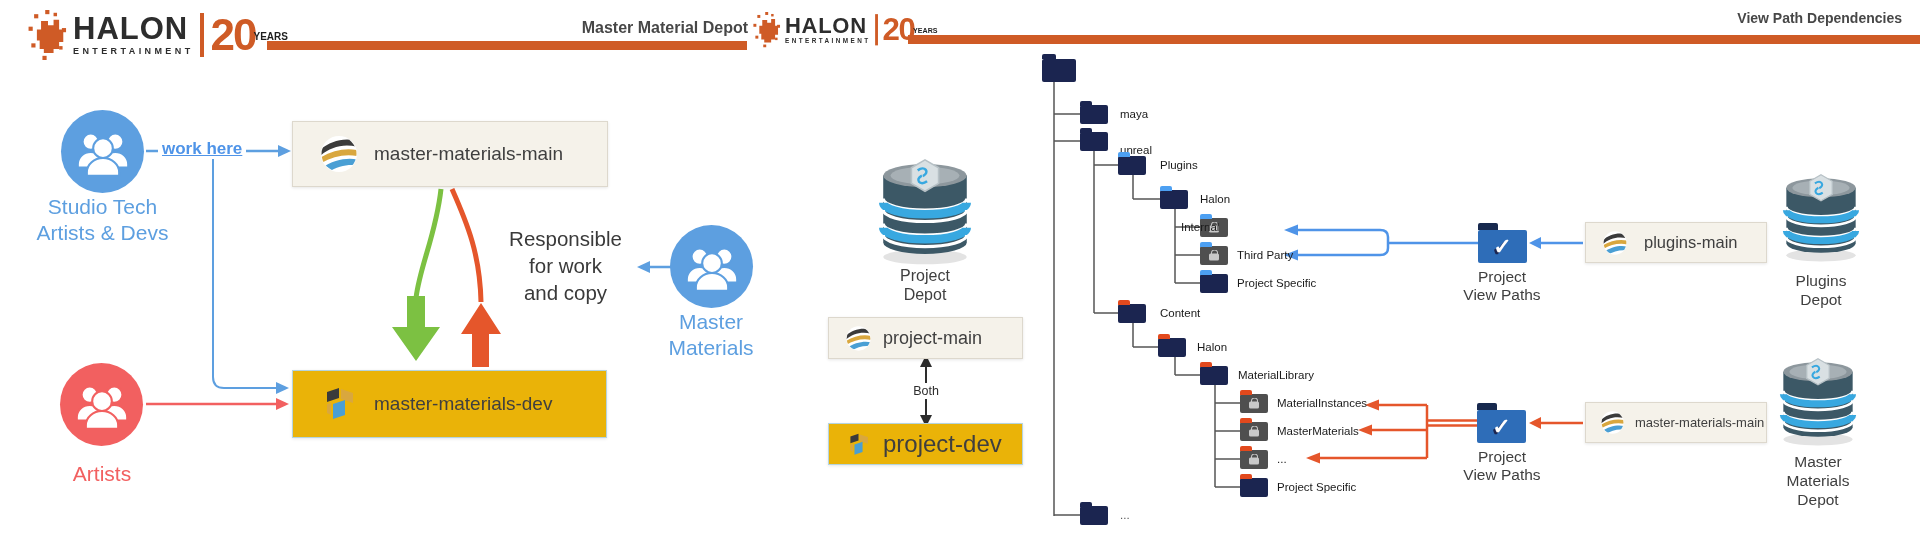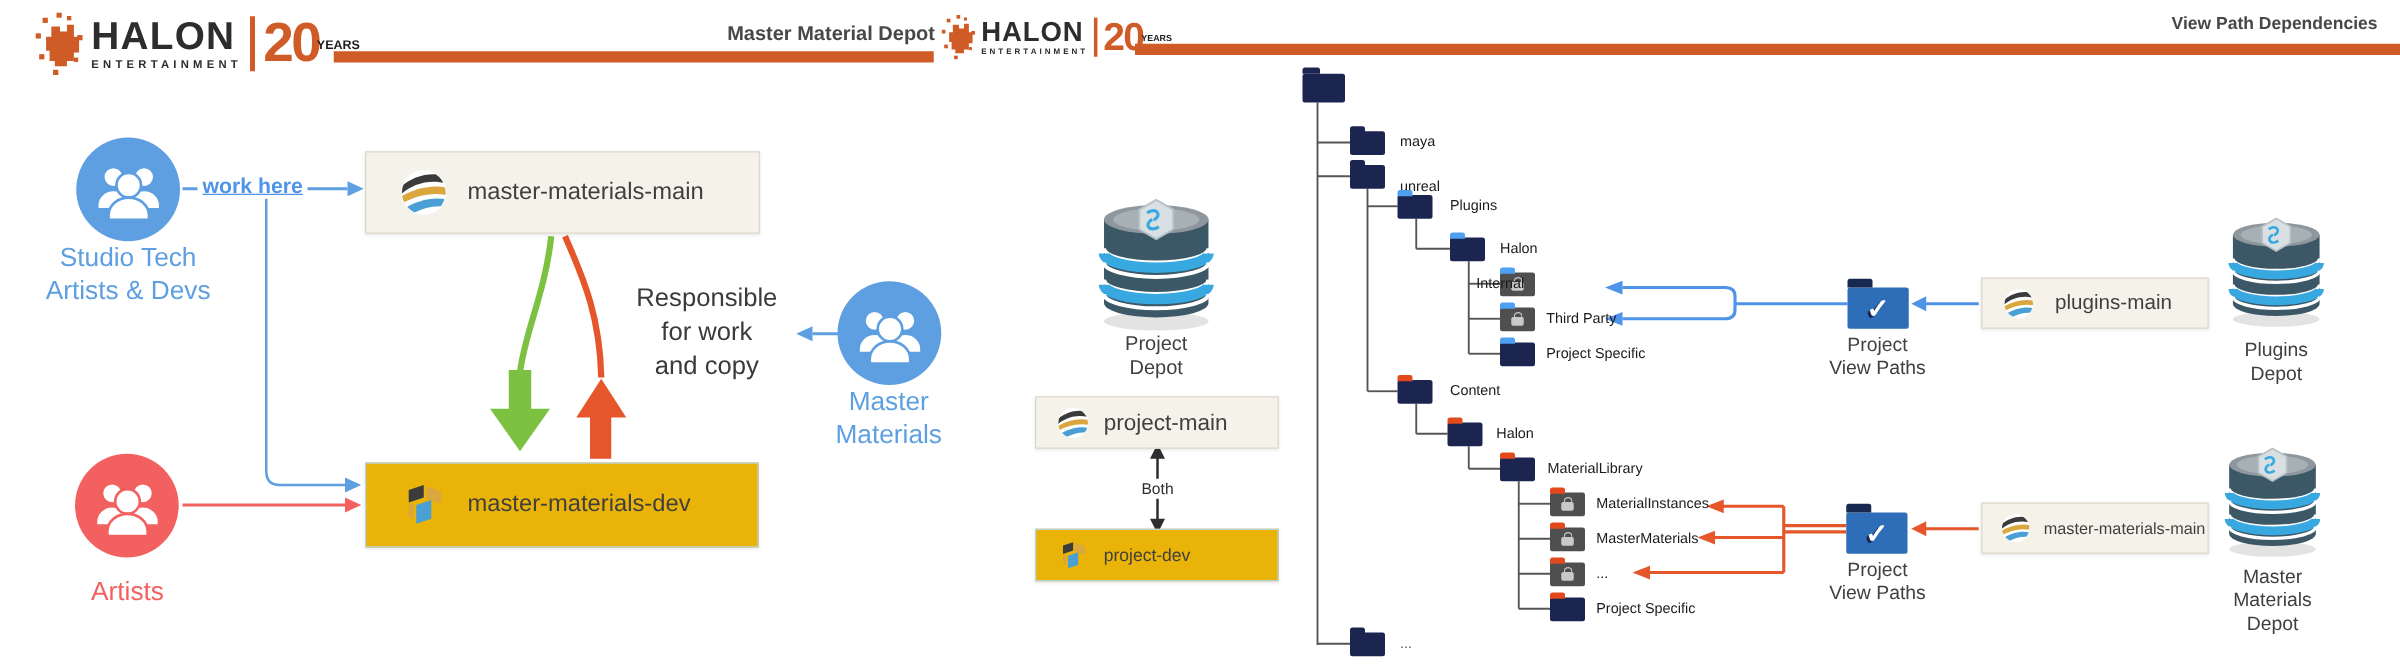--- a/index.html
+++ b/index.html
@@ -300,21 +300,21 @@
     </svg>
   <span class="slabel" style="font-size:18px">project-main</span>
 </div>
 
 <div class="both-lbl" style="left:906px;top:383px;width:40px">Both</div>
 
 <div class="sbox lblue" style="left:828px;top:423px;width:195px;height:42px;padding-left:16px;gap:11px">
   <svg width="27" height="27" viewBox="0 0 40 40">
     <use href="#sym-cube" xlink:href="#sym-cube"></use>
     </svg>
-  <span class="slabel" style="font-size:14px">project-dev</span>
+  <span class="slabel" style="font-size:24px">project-dev</span>
 </div>
 
 <div class="folder lg" style="left:1042px;top:59px">
     <i class="tab"></i>
   </div>
 
 <div class="folder" style="left:1080px;top:105px">
     <i class="tab"></i>
   </div>
 <div class="tlbl" style="left:1120px;top:108px">maya</div>

